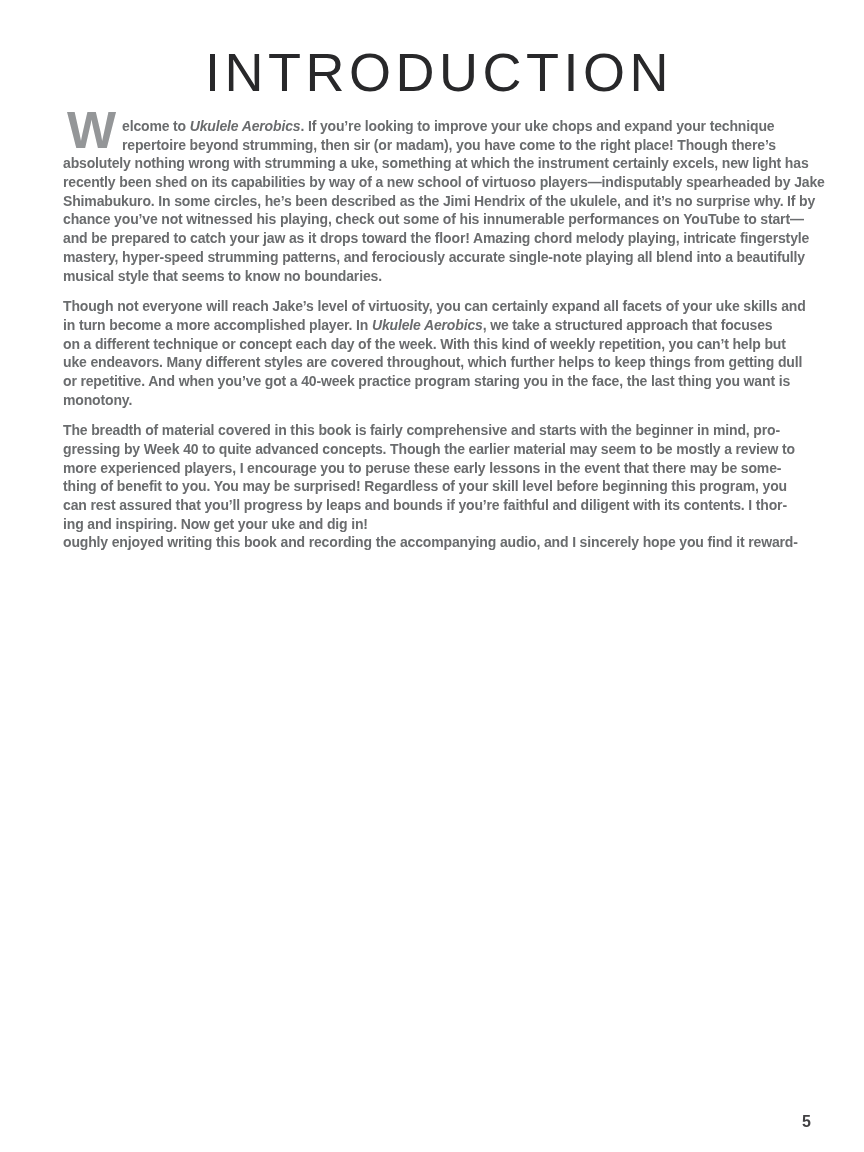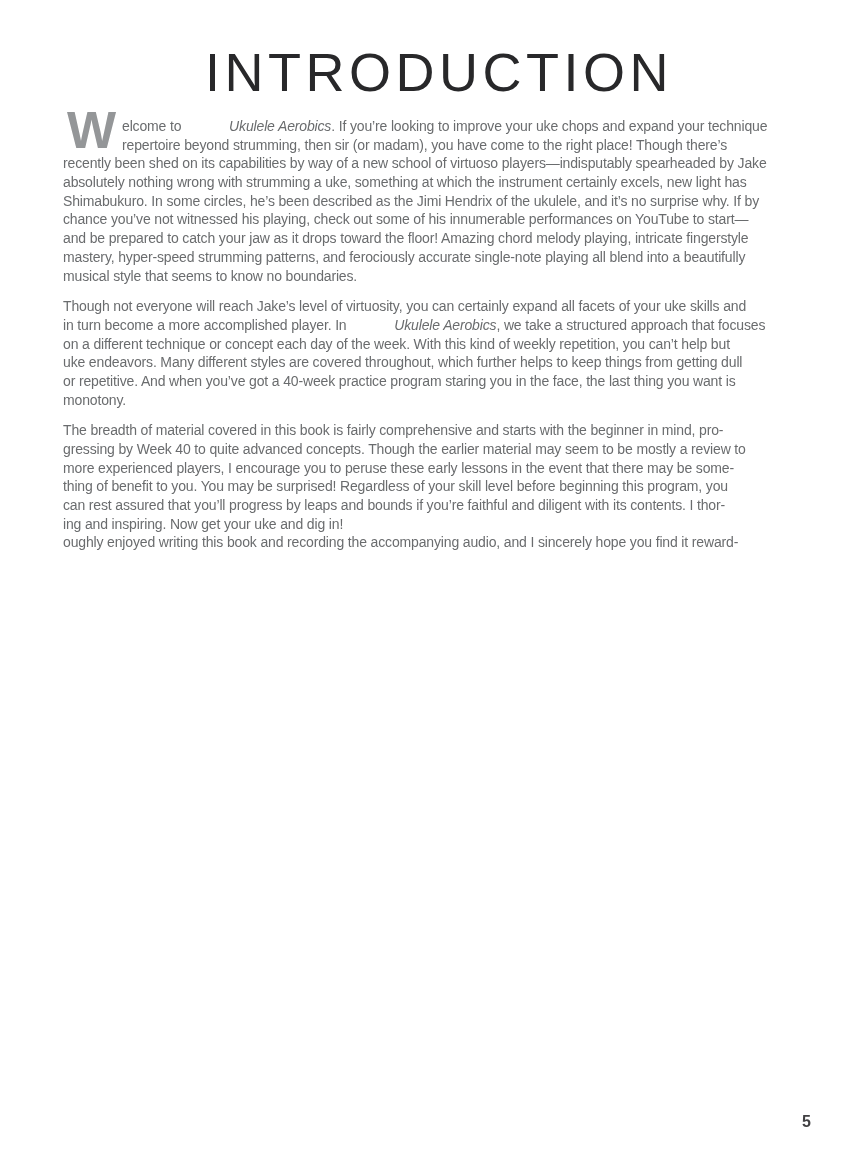--- a/index.html
+++ b/index.html
@@ -51,22 +51,22 @@
     height: 18.7px;
     line-height: 18.7px;
     font-size: 14px;
     letter-spacing: -0.15px;
     color: var(--body-color, #6a6c6e);
     white-space: pre;
   }
   .line.indent {
     padding-left: 59px;
   }
-  .seg { white-space: pre; }
-  .seg.it { font-style: italic; margin-left: 44px; }
+  .seg { white-space: pre; font-weight: bold; }
+  .seg.it { font-style: italic; }
   .dropcap {
     position: absolute;
     left: 4px;
     top: -13.5px;
     font-size: 52px;
     line-height: 52px;
     font-weight: 700;
     color: var(--dropcap-color, #949698);
   }
   .page-number {
@@ -83,22 +83,22 @@
 <body style="--title-color: #28282a; --body-color: #6a6c6e; --dropcap-color: #949698; --pagenum-color: #414042;">
 
 <div class="page">
   <div class="content">
     <div class="title">INTRODUCTION</div>
     <div class="paragraphs" id="paragraphs">
         <div class="para">
           <span class="dropcap">W</span>
           <div class="line indent"><span class="seg">elcome to </span><span class="seg it">Ukulele Aerobics</span><span class="seg">. If you’re looking to improve your uke chops and expand your technique</span></div>
           <div class="line indent"><span class="seg">repertoire beyond strumming, then sir (or madam), you have come to the right place! Though there’s</span></div>
+          <div class="line"><span class="seg">absolutely nothing wrong with strumming a uke, something at which the instrument certainly excels, new light has</span></div>
           <div class="line"><span class="seg">recently been shed on its capabilities by way of a new school of virtuoso players—indisputably spearheaded by Jake</span></div>
-          <div class="line"><span class="seg">absolutely nothing wrong with strumming a uke, something at which the instrument certainly excels, new light has</span></div>
           <div class="line"><span class="seg">Shimabukuro. In some circles, he’s been described as the Jimi Hendrix of the ukulele, and it’s no surprise why. If by</span></div>
           <div class="line"><span class="seg">chance you’ve not witnessed his playing, check out some of his innumerable performances on YouTube to start—</span></div>
           <div class="line"><span class="seg">and be prepared to catch your jaw as it drops toward the floor! Amazing chord melody playing, intricate fingerstyle</span></div>
           <div class="line"><span class="seg">mastery, hyper-speed strumming patterns, and ferociously accurate single-note playing all blend into a beautifully</span></div>
           <div class="line"><span class="seg">musical style that seems to know no boundaries.</span></div>
         </div>
         <div class="para">
           <div class="line"><span class="seg">Though not everyone will reach Jake’s level of virtuosity, you can certainly expand all facets of your uke skills and</span></div>
           <div class="line"><span class="seg">in turn become a more accomplished player. In </span><span class="seg it">Ukulele Aerobics</span><span class="seg">, we take a structured approach that focuses</span></div>
           <div class="line"><span class="seg">on a different technique or concept each day of the week. With this kind of weekly repetition, you can’t help but</span></div>

